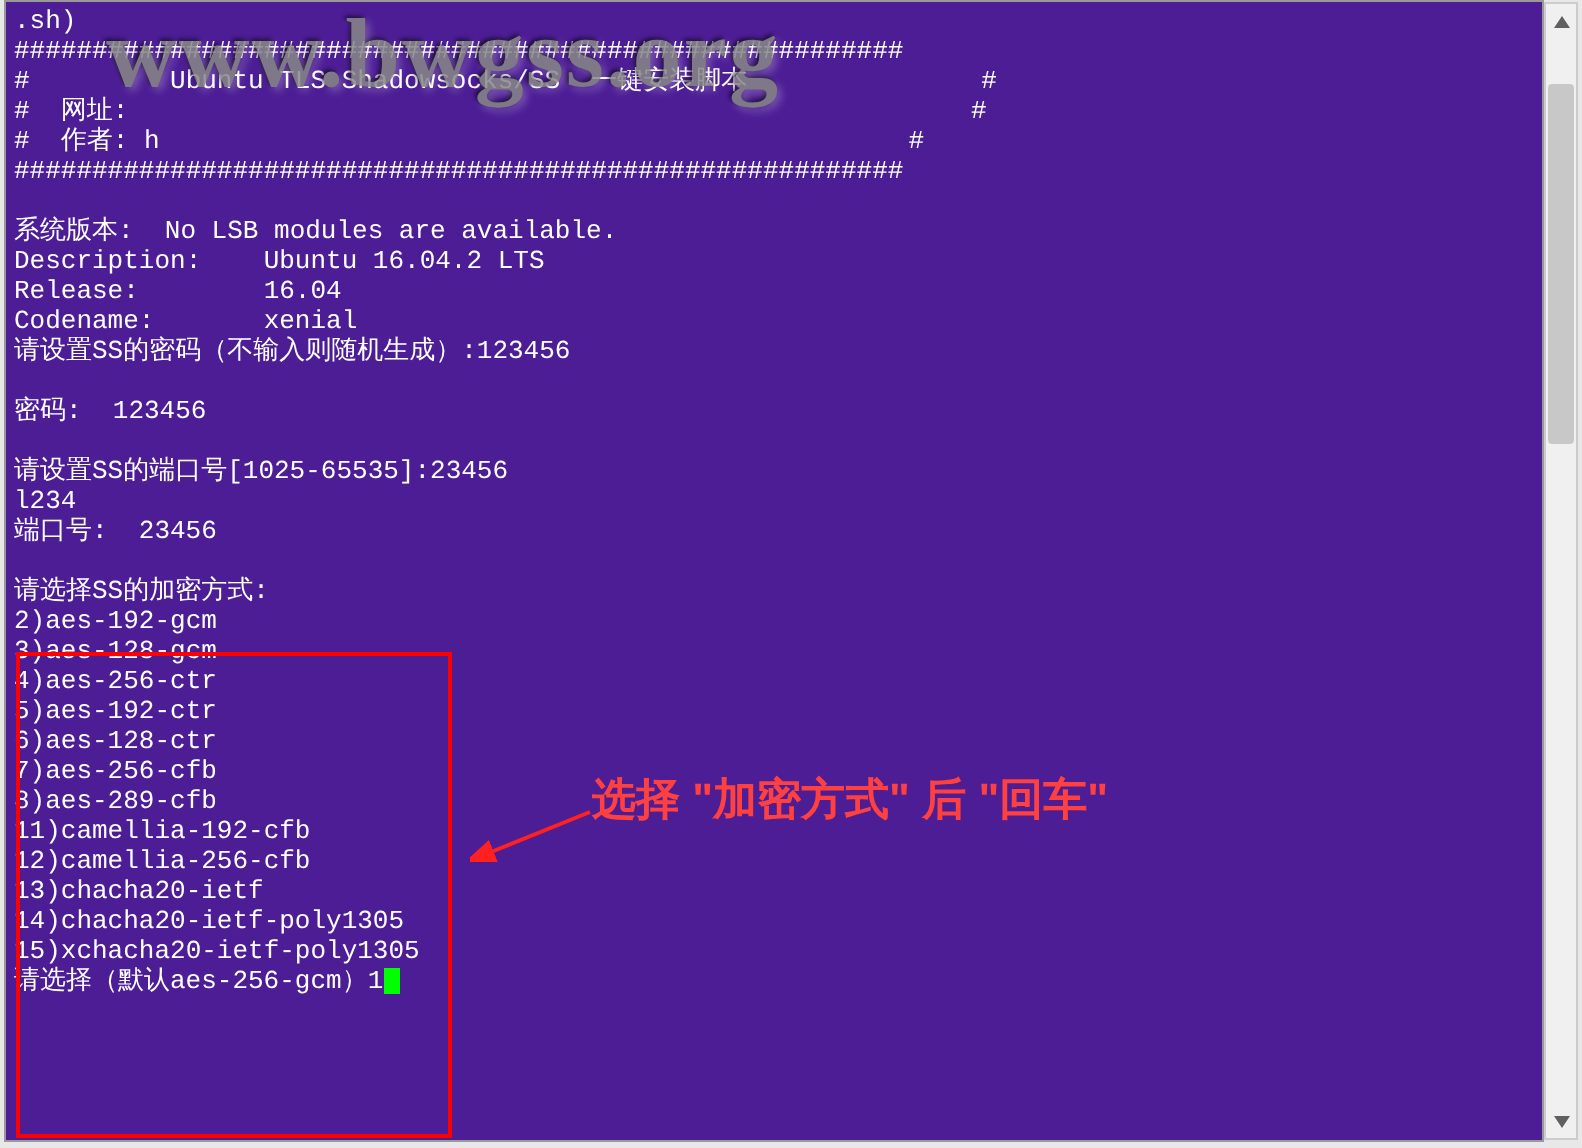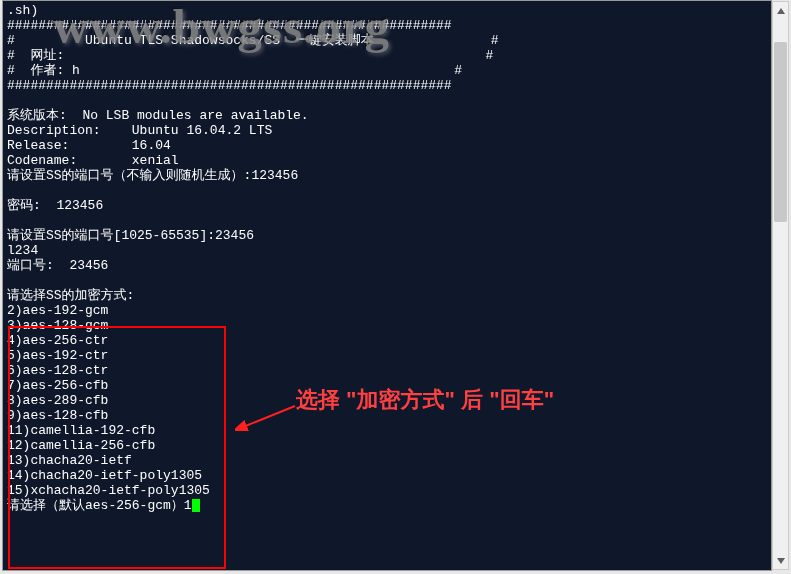--- a/index.html
+++ b/index.html
@@ -13,21 +13,21 @@
       background: #e8e8e8;
       position: relative;
       font-family: "Courier New", monospace;
     }
     .terminal {
       position: absolute;
       left: 2px;
       top: 0;
       width: 770px;
       height: 571px;
-      background: #0f172a;
+      background: #4c1d95;
       color: #fff;
       font-size: 13px;
       line-height: 15px;
       padding: 2px 4px;
       overflow: hidden;
       border: 1px solid #999;
     }
     .scrollbar {
       position: absolute;
       right: 2px;
@@ -127,37 +127,36 @@
   <pre class="hash-row">#########################################################</pre>
   <pre>#         Ubuntu TLS Shadowsocks/SS  一键安装脚本               #</pre>
   <pre>#  网址:                                                      #</pre>
   <pre>#  作者: h                                                #</pre>
   <pre class="hash-row">#########################################################</pre>
   <pre> </pre>
   <pre>系统版本:  No LSB modules are available.</pre>
   <pre>Description:    Ubuntu 16.04.2 LTS</pre>
   <pre>Release:        16.04</pre>
   <pre>Codename:       xenial</pre>
-  <pre>请设置SS的端口号（不输入则随机生成）:123456</pre>
+  <pre>请设置SS的密码（不输入则随机生成）:123456</pre>
   <pre> </pre>
   <pre>密码:  123456</pre>
   <pre> </pre>
   <pre>请设置SS的端口号[1025-65535]:23456</pre>
   <pre>l234</pre>
   <pre>端口号:  23456</pre>
   <pre> </pre>
   <pre>请选择SS的加密方式:</pre>
   <pre>2)aes-192-gcm</pre>
   <pre>3)aes-128-gcm</pre>
   <pre>4)aes-256-ctr</pre>
   <pre>5)aes-192-ctr</pre>
   <pre>6)aes-128-ctr</pre>
   <pre>7)aes-256-cfb</pre>
   <pre>8)aes-289-cfb</pre>
-  <pre>9)aes-128-cfb</pre>
   <pre>11)camellia-192-cfb</pre>
   <pre>12)camellia-256-cfb</pre>
   <pre>13)chacha20-ietf</pre>
   <pre>14)chacha20-ietf-poly1305</pre>
   <pre>15)xchacha20-ietf-poly1305</pre>
   <pre><span>请选择（默认aes-256-gcm）1</span><span class="cursor"></span></pre>
 
   <div class="watermark">www.bwgss.org</div>
 
   <div class="red-box"></div>

